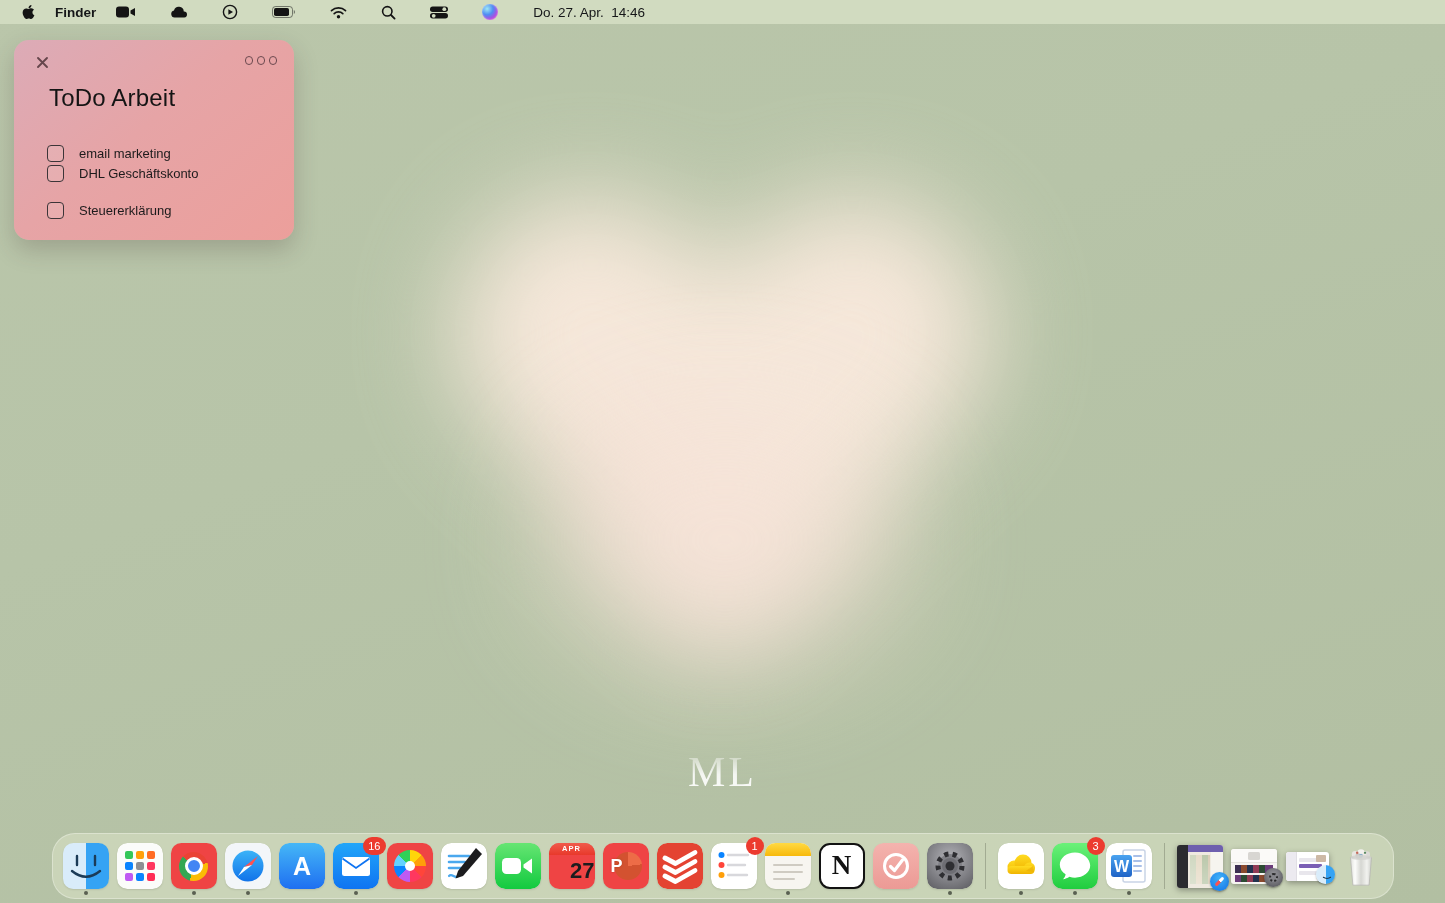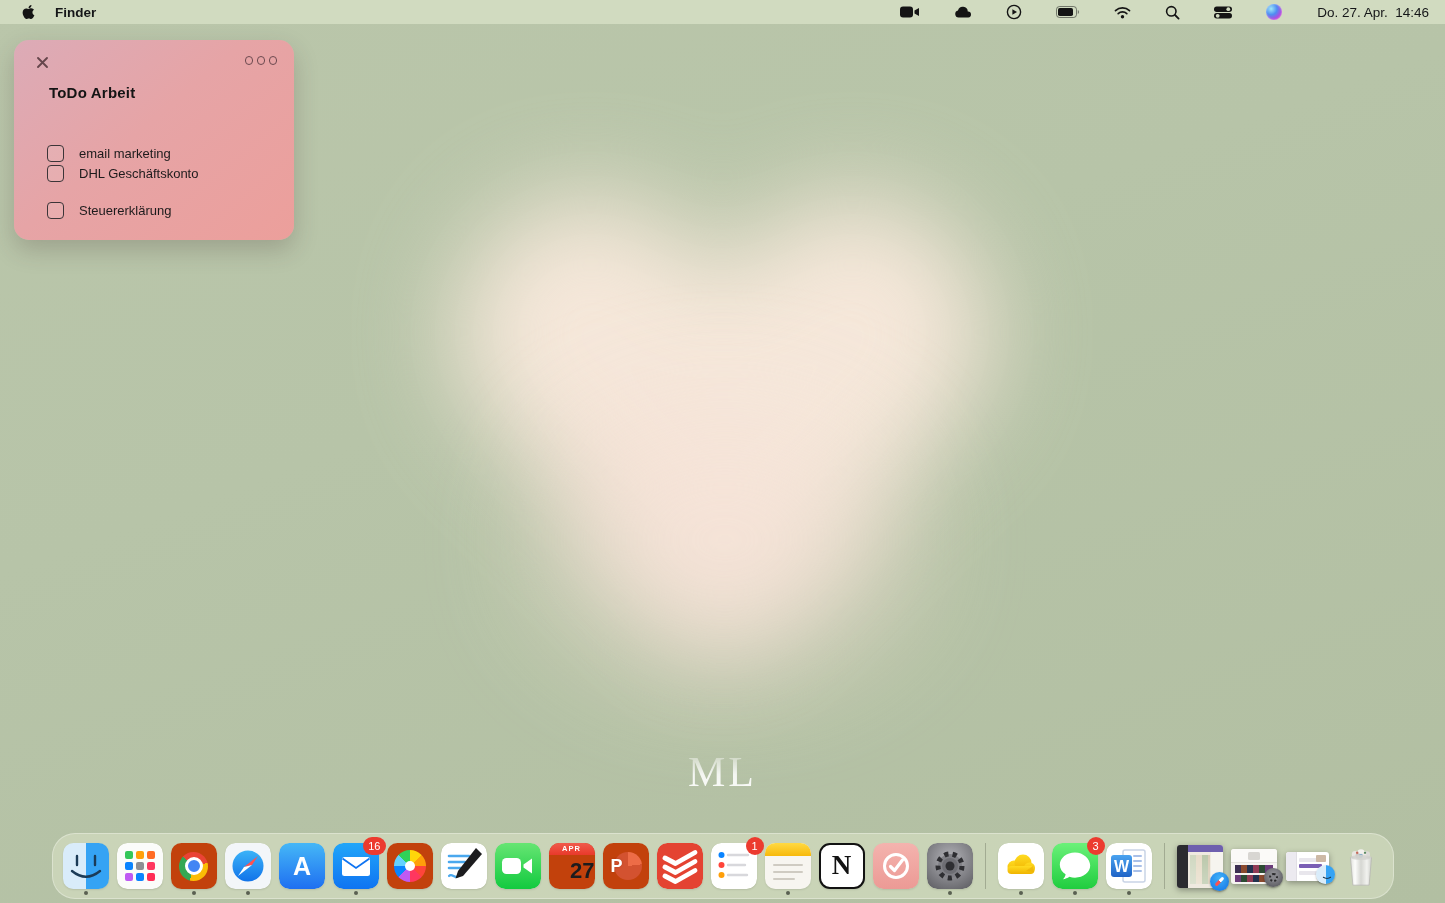--- a/index.html
+++ b/index.html
@@ -22,21 +22,21 @@
     position:absolute;left:50%;top:748px;transform:translateX(-50%);
     font-family:"Liberation Serif","DejaVu Serif",serif;
     font-size:42px;letter-spacing:3px;
     background:linear-gradient(180deg,rgba(255,255,255,.15) 0%,rgba(255,255,255,.85) 55%,rgba(255,255,255,.95) 100%);
     -webkit-background-clip:text;background-clip:text;color:transparent;
   }
   
   .menu-bar{
     position:absolute;top:0;left:0;right:0;height:24px;
     background:rgba(211,221,194,.93);
-    display:flex;align-items:center;justify-content:space-between;
+    display:flex;align-items:center;justify-content:flex-start;
     font-size:13.5px;color:#151618;z-index:50;
   }
   .mb-left{display:flex;align-items:center;padding-left:13px;gap:0;}
   .apple-logo{display:flex;align-items:center;padding:0 9px;}
   .mb-app{font-weight:700;padding:0 11px;}
   .mb-menus{display:flex;}
   .mb-item{padding:0 11px;}
   .mb-right{display:flex;align-items:center;gap:16px;padding-right:12px;}
   .status-icon{display:flex;align-items:center;justify-content:center;padding:0 9px;height:24px;}
   .siri-orb{width:16px;height:16px;border-radius:50%;background:radial-gradient(circle at 32% 30%,#9fe8f7 0%,#4e8df2 38%,#b14ae0 68%,#e056a8 100%);box-shadow:inset 0 0 2px rgba(255,255,255,.6);}
@@ -44,21 +44,21 @@
   
   .todo-widget{
     position:absolute;left:14px;top:40px;width:280px;height:200px;border-radius:15px;
     background:linear-gradient(140deg,#dcabb7 0%,#e6a4a6 45%,#ec9f9b 100%);
     box-shadow:0 10px 24px rgba(60,40,40,.22);z-index:40;color:#23191c;
   }
   .widget-close{position:absolute;left:19px;top:13px;width:18px;height:18px;display:flex;align-items:center;justify-content:center;cursor:default;}
   .widget-close svg{display:block;}
   .widget-menu{position:absolute;right:17px;top:16px;display:flex;gap:3.5px;}
   .widget-menu i{width:6.5px;height:6.5px;border:1.6px solid #6d4a50;border-radius:50%;display:block;}
-  .widget-title{position:absolute;left:35px;top:44px;font-size:15px;font-weight:700;letter-spacing:.2px;color:#141414;}
+  .widget-title{position:absolute;left:35px;top:44px;font-size:24px;font-weight:400;letter-spacing:.2px;color:#141414;}
   .widget-items{position:absolute;left:33px;top:103px;right:20px;}
   .todo-row{display:flex;align-items:center;gap:15px;height:20px;}
   .todo-row.spaced{margin-top:17px;}
   .todo-check{width:15px;height:15px;border:1.6px solid #3c3538;border-radius:4px;background:rgba(255,255,255,.10);flex:0 0 auto;}
   .todo-label{font-size:13px;color:#1d1b1c;}
   
   .dock{
     position:absolute;left:50%;transform:translateX(-50%);bottom:4px;height:64px;
     display:flex;align-items:center;gap:8px;padding:0 10px;
     background:rgba(209,218,190,.74);
@@ -69,21 +69,21 @@
   .dock-divider{width:1px;height:46px;background:rgba(60,65,50,.28);margin:0 4px;}
   .app-icon{width:46px;height:46px;border-radius:10.5px;overflow:hidden;position:relative;box-shadow:0 1px 2px rgba(0,0,0,.10);}
   .app-icon svg{display:block;width:100%;height:100%;}
   .run-dot{position:absolute;left:50%;transform:translateX(-50%);bottom:3px;width:4px;height:4px;border-radius:50%;background:#3d4237;opacity:.8;}
   .badge{
     position:absolute;top:3px;right:-7px;min-width:18px;height:18px;border-radius:9px;
     background:#ec3b2f;color:#fff;font-size:11px;font-weight:400;
     display:flex;align-items:center;justify-content:center;padding:0 5px;box-sizing:border-box;z-index:2;
   }
   
-  .icon-chrome,.icon-photos,.icon-powerpoint,.icon-calendar{background:#c2410c;}
+  .icon-chrome,.icon-photos,.icon-powerpoint,.icon-calendar{background:#ef4444;}
   .icon-chrome{display:flex;align-items:center;justify-content:center;}
   .chrome-ball{width:29px;height:29px;border-radius:50%;background:conic-gradient(from -45deg,#ea4335 0 120deg,#fbbc05 120deg 240deg,#34a853 240deg 360deg);display:flex;align-items:center;justify-content:center;}
   .chrome-core{width:12px;height:12px;border-radius:50%;background:#4285f4;border:3px solid #fff;}
   .icon-photos{display:flex;align-items:center;justify-content:center;}
   .photos-flower{width:32px;height:32px;border-radius:50%;position:relative;
     background:conic-gradient(#ffd60a 0 45deg,#ff9f0a 45deg 90deg,#ff453a 90deg 135deg,#ff375f 135deg 180deg,#bf5af2 180deg 225deg,#0a84ff 225deg 270deg,#64d2ff 270deg 315deg,#30d158 315deg 360deg);}
   .photos-flower:after{content:"";position:absolute;left:50%;top:50%;width:10px;height:10px;border-radius:50%;background:#fff;transform:translate(-50%,-50%);}
   .icon-calendar .cal-month{background:linear-gradient(180deg,#f05b4c,#e8392b);color:#fff;font-size:7.5px;font-weight:700;letter-spacing:1px;text-align:center;height:12px;line-height:12.5px;}
   .icon-calendar .cal-day{font-size:22px;font-weight:700;text-align:right;color:#1c1c1e;line-height:32px;font-family:"Liberation Sans",sans-serif;}
   .icon-powerpoint .pp-ball{position:absolute;left:11px;top:9px;width:28px;height:28px;border-radius:50%;background:conic-gradient(from 0deg,#ed6c47 0 23%,#d35230 23% 100%);}

